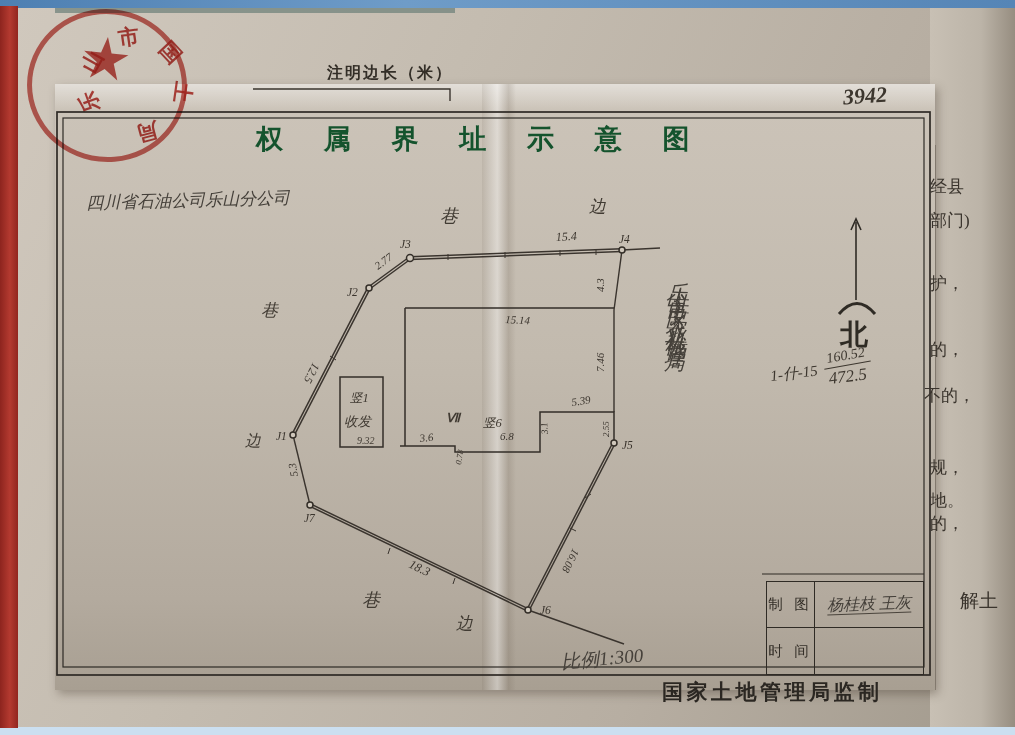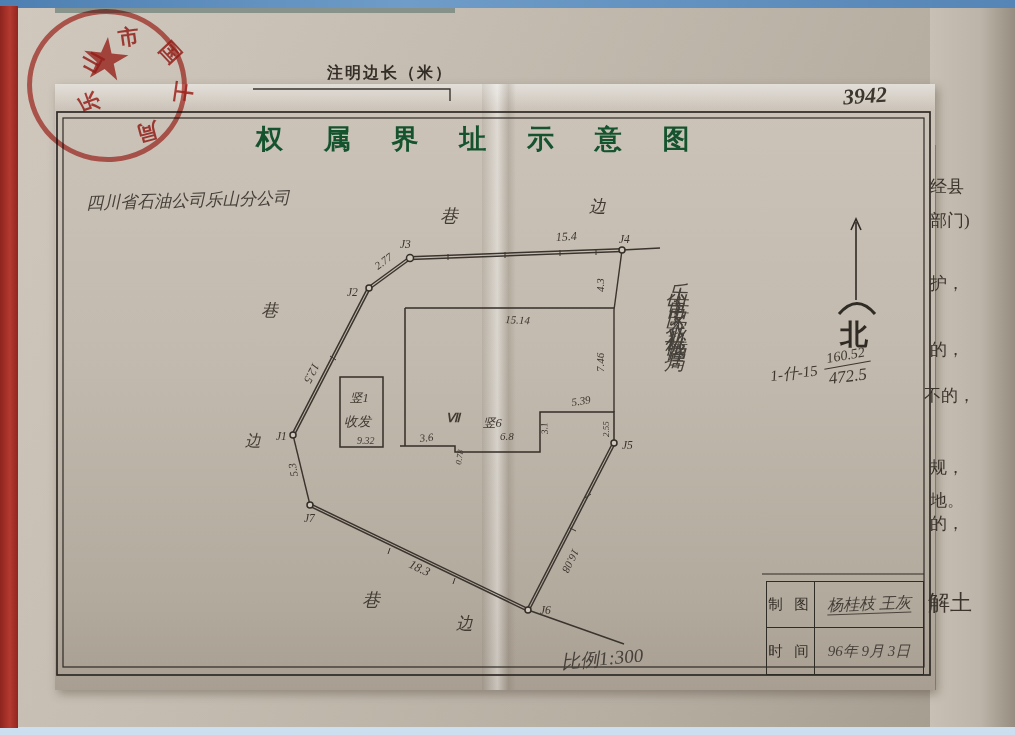--- a/index.html
+++ b/index.html
@@ -205,33 +205,31 @@
   <div class="txt hand scale">比例1:300</div>
 
   <div class="frag" style="top:175px">经县</div>
   <div class="frag" style="top:209px">部门)</div>
   <div class="frag" style="top:272px">护，</div>
   <div class="frag" style="top:338px">的，</div>
   <div class="frag" style="top:384px;left:924px">不的，</div>
   <div class="frag" style="top:456px">规，</div>
   <div class="frag" style="top:489px">地。</div>
   <div class="frag" style="top:512px">的，</div>
-  <div class="frag" style="top:588px;left:928px;font-size:22px">解土</div>
+  <div class="frag" style="top:588px;left:960px;font-size:19px">解土</div>
 
   <div class="table">
     <div class="cell lab r1">制 图</div>
     <div class="cell r1">
         <span class="hand v1">杨桂枝 王灰</span>
       </div>
     <div class="cell lab">时 间</div>
-    <div class="cell">
-        <span class="hand v2">96年 9月 3日</span>
-      </div>
   </div>
 
+  <div class="txt footer">国家土地管理局监制</div>
 
   <div class="stamp">
     <span class="star">★</span>
     <span class="sc" style="left:49px;top:79px;transform:rotate(-116deg)">乐</span>
     <span class="sc" style="left:48px;top:39px;transform:rotate(-67deg)">山</span>
     <span class="sc" style="left:81px;top:11px;transform:rotate(-14deg)">市</span>
     <span class="sc" style="left:124px;top:22px;transform:rotate(41deg)">国</span>
     <span class="sc" style="left:140px;top:60px;transform:rotate(92deg)">土</span>
     <span class="sc" style="left:110px;top:102px;transform:rotate(159deg)">局</span>
   </div>

